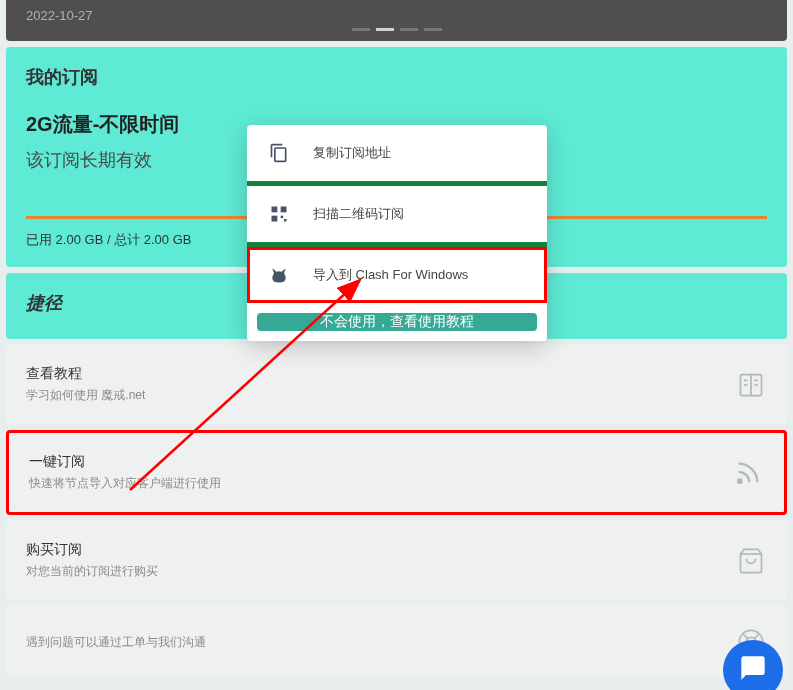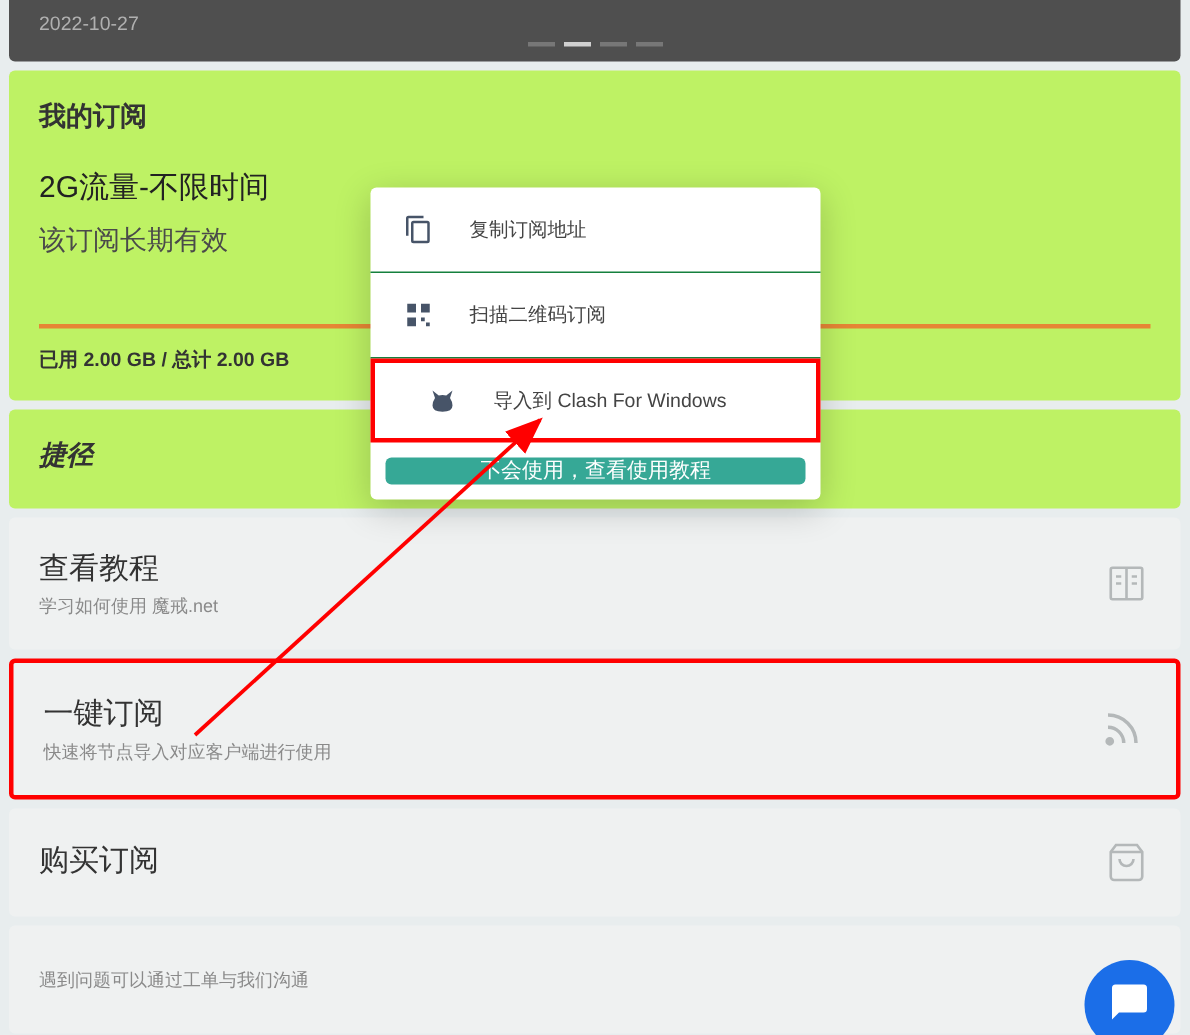--- a/index.html
+++ b/index.html
@@ -30,70 +30,70 @@
     }
     .banner-dot {
       width: 18px;
       height: 3px;
       background: #777;
     }
     .banner-dot.active {
       background: #d0d0d0;
     }
     .section {
-      background: #bef264;
+      background: #5eead4;
       margin: 0 6px 6px;
       border-radius: 4px;
       padding: 18px 20px;
     }
     .section-title {
       font-size: 18px;
       font-weight: 600;
       color: #333;
       margin-bottom: 22px;
     }
     .plan-title {
       font-size: 20px;
-      font-weight: 400;
+      font-weight: 700;
       color: #222;
       margin-bottom: 10px;
     }
     .plan-desc {
       font-size: 18px;
       color: #4a4a4a;
       margin-bottom: 44px;
     }
     .progress-line {
       height: 3px;
       background: #e68635;
       margin-bottom: 12px;
     }
     .usage-text {
       font-size: 13px;
-      font-weight: 700;
+      font-weight: 400;
       color: #333;
     }
     .shortcut-section .section-title {
       margin-bottom: 6px;
       font-style: italic;
     }
     .shortcut-item {
       display: flex;
       align-items: center;
       justify-content: space-between;
       padding: 20px;
       background: #eff1f1;
       margin: 0 6px 6px;
       border-radius: 4px;
     }
     .shortcut-text {
       flex: 1;
     }
     .shortcut-title {
-      font-size: 20px;
+      font-size: 14px;
       color: #333;
       margin-bottom: 4px;
     }
     .shortcut-sub {
       font-size: 12px;
       color: #8a8a8a;
     }
     .shortcut-icon {
       width: 32px;
       height: 32px;
@@ -112,37 +112,37 @@
       width: 300px;
       background: #fff;
       border-radius: 4px;
       box-shadow: 0 6px 24px rgba(0,0,0,0.2);
       z-index: 100;
     }
     .modal-item {
       display: flex;
       align-items: center;
       padding: 18px 22px;
-      border-bottom: 1px solid #15803d;
+      border-bottom: 5px solid #15803d;
       font-size: 13px;
       color: #444;
     }
     .modal-item:last-of-type {
       border-bottom: none;
     }
     .modal-icon {
       width: 20px;
       height: 20px;
       margin-right: 24px;
       color: #475468;
       fill: #475468;
     }
     .modal-item-clash {
       border: 3px solid #ff0000;
-      padding: 15px 35px;
+      padding: 15px 19px;
     }
     .modal-footer-btn {
       background: #36a896;
       color: #fff;
       text-align: center;
       font-size: 14px;
       border-radius: 4px;
       margin: 10px;
       cursor: pointer;
     }
@@ -218,20 +218,21 @@
         <path d="M4 11a9 9 0 0 1 9 9"></path>
         <path d="M4 4a16 16 0 0 1 16 16"></path>
         <circle cx="5" cy="19" r="1.5" fill="currentColor"></circle>
       </svg>
   </div>
 </div>
 
 <div class="shortcut-item">
   <div class="shortcut-text">
     <div class="shortcut-title">购买订阅</div>
+    <div class="shortcut-sub">对您当前的订阅进行购买</div>
   </div>
   <div class="shortcut-icon">
     <svg viewBox="0 0 24 24" width="28" height="28" fill="none" stroke="currentColor" stroke-width="1.5">
         <path d="M6 2L3 6v14a2 2 0 0 0 2 2h14a2 2 0 0 0 2-2V6l-3-4z"></path>
         <line x1="3" y1="6" x2="21" y2="6"></line>
         <path d="M16 10a4 4 0 0 1-8 0"></path>
       </svg>
   </div>
 </div>
 

